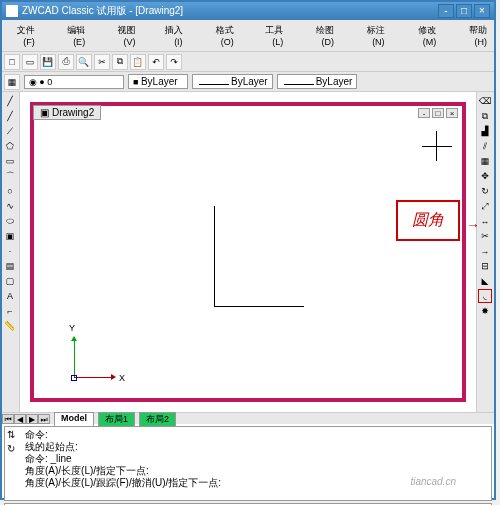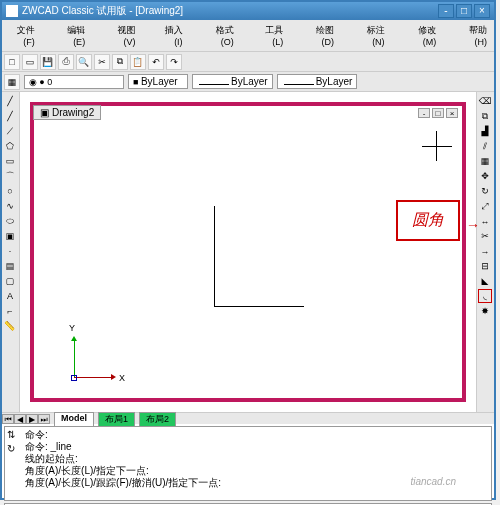--- a/index.html
+++ b/index.html
@@ -176,22 +176,22 @@
     </div>
   </div>
 
   <div class="command-area">
     <div class="cmd-left-icons">
       <span>⇅</span>
       <span>↻</span>
     </div>
     <div class="cmd-text">
       <div>命令:</div>
+      <div>线的起始点:</div>
       <div>命令: _line</div>
-      <div>线的起始点:</div>
       <div>角度(A)/长度(L)/指定下一点:</div>
       <div>角度(A)/长度(L)/跟踪(F)/撤消(U)/指定下一点:</div>
 
     </div>
   </div>
 
   <div class="prompt-bar">
     
     
   </div>

